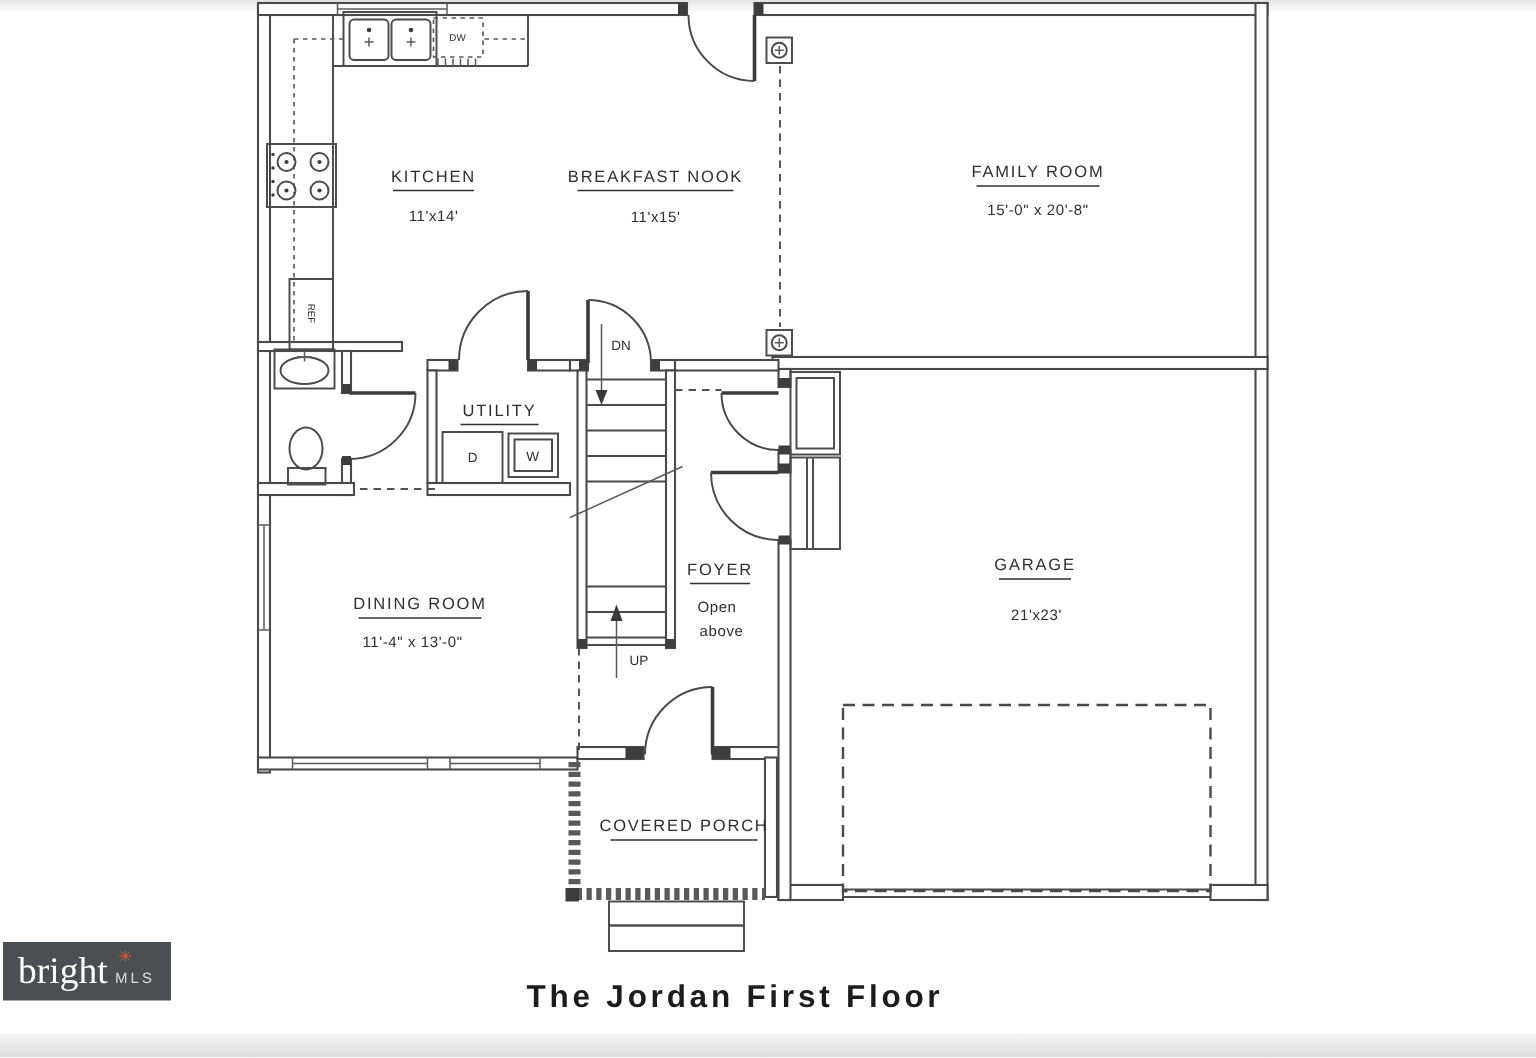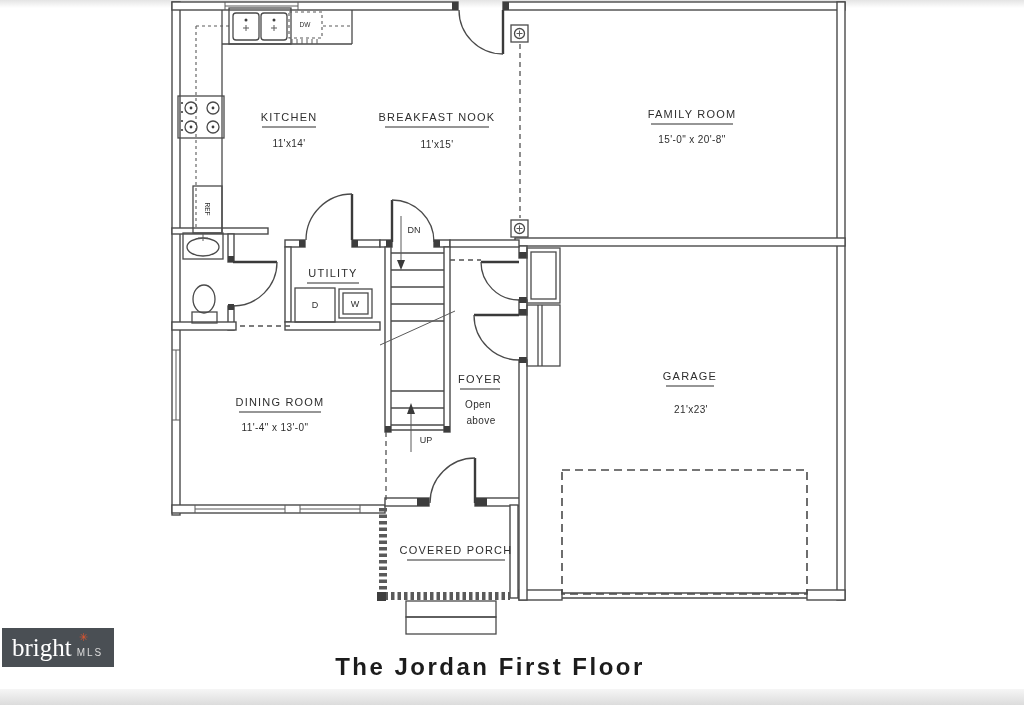--- a/index.html
+++ b/index.html
@@ -21,21 +21,21 @@
   .hatch{stroke:#5a5a5a;stroke-width:8;stroke-dasharray:3.5 3;fill:none;}
   .jamb{fill:#3d3d3d;}
   .arrow{fill:#3a3a3a;}
   .underl{stroke:#2f2f2f;stroke-width:1.1;}
   .lbl{font:11px "Liberation Sans",sans-serif;letter-spacing:1.2px;fill:#2e2e2e;text-anchor:middle;}
   .dim{font:10px "Liberation Sans",sans-serif;letter-spacing:.4px;fill:#2e2e2e;text-anchor:middle;}
   .sm{font:9px "Liberation Sans",sans-serif;fill:#2e2e2e;text-anchor:middle;}
   .tiny{font:6.5px "Liberation Sans",sans-serif;fill:#2e2e2e;text-anchor:middle;}
   
   .title{position:absolute;left:490px;top:653px;transform:translateX(-50%);
-         font-family:"Liberation Sans",sans-serif;font-weight:bold;font-size:24px;
+         font-family:"Liberation Sans",sans-serif;font-weight:bold;font-size:21px;
          letter-spacing:2.5px;color:#1c1c1c;white-space:nowrap;}
   
   .logo{position:absolute;left:2px;top:628px;width:112px;height:39px;
         background:var(--logo-bg,#4a4f54);display:flex;align-items:center;padding-left:10px;box-sizing:border-box;}
   .logo .brand{font-family:"Liberation Serif",serif;color:#ffffff;font-size:25px;line-height:1;}
   .logo .star{position:absolute;left:77px;top:3px;color:var(--logo-accent,#e0552e);font-size:11px;}
   .logo .mls{color:#dcdcdc;font-size:10px;letter-spacing:2px;margin-left:5px;margin-top:9px;}
 </style>
 </head>
 <body>

